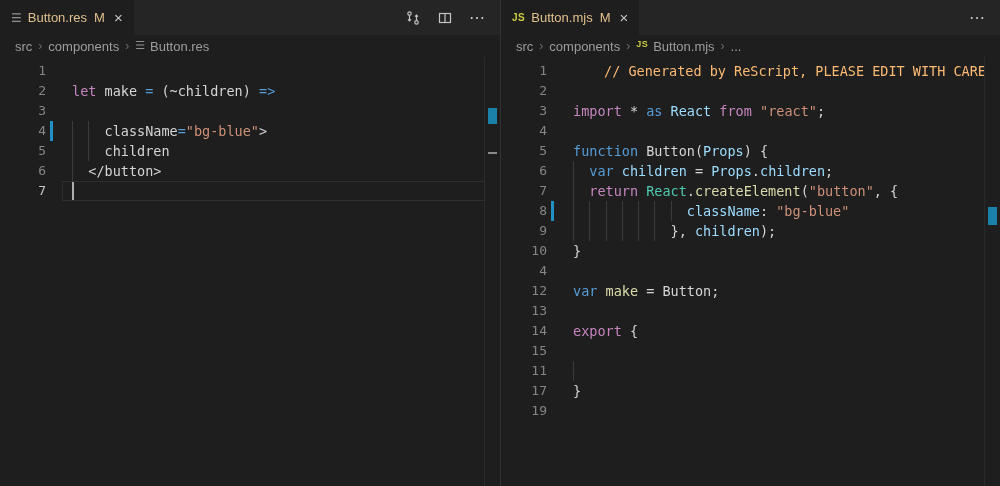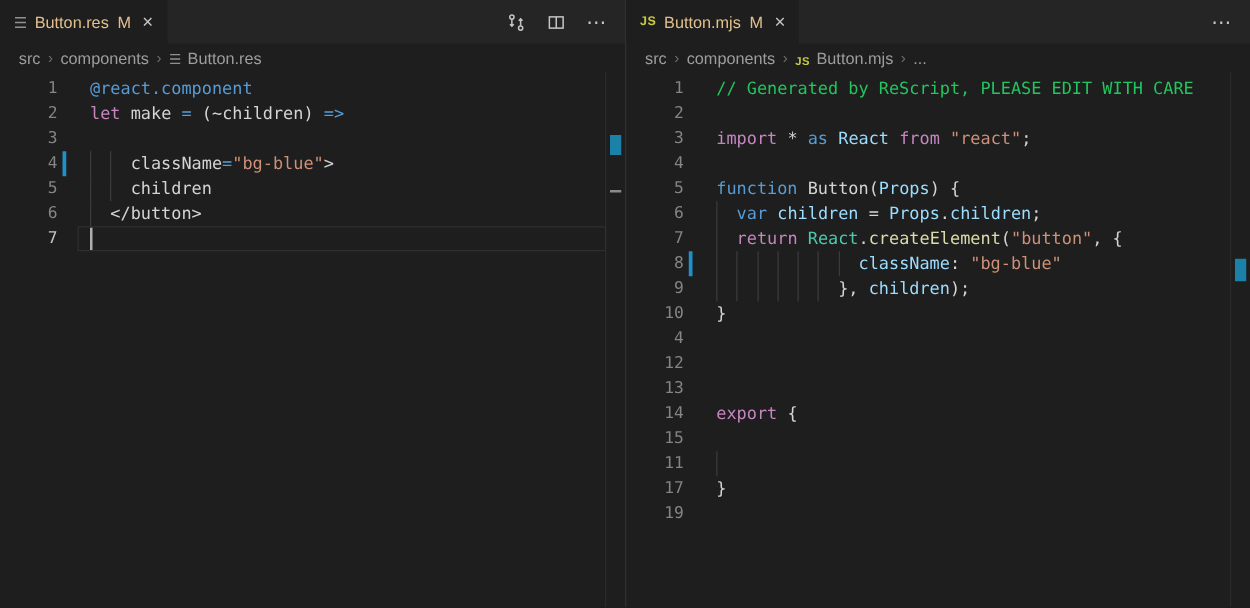--- a/index.html
+++ b/index.html
@@ -20,21 +20,21 @@
   .tabicon.js{color:#cbcb41;font-weight:700;font-size:10px;letter-spacing:0.5px;}
   .tablabel{color:#e2c08d;}
   .tabbadge{color:#e2c08d;margin-left:7px;}
   .tabclose{color:#c5c5c5;margin-left:9px;font-size:15px;line-height:1;}
   .actions{display:flex;align-items:center;gap:16px;padding-right:14px;}
   .actionbtn{display:flex;align-items:center;color:#c5c5c5;cursor:pointer;}
   .actionbtn.more{font-size:16px;letter-spacing:1px;}
 
   
   .crumbs{height:22px;display:flex;align-items:center;padding-left:15px;font-size:13px;color:#9d9d9d;}
-  .crumb{display:flex;align-items:flex-end;cursor:pointer;}
+  .crumb{display:flex;align-items:flex-start;cursor:pointer;}
   .crumb .ci{margin-right:5px;}
   .ci.res{color:#8f8f8f;font-size:11px;}
   .ci.js{color:#cbcb41;font-weight:700;font-size:9px;letter-spacing:0.5px;}
   .csep{color:#6e6e6e;margin:0 6px;font-size:12px;}
 
   
   .codearea{position:relative;padding-top:4px;font-family:"DejaVu Sans Mono","Liberation Mono",monospace;font-size:13.5px;line-height:20px;}
   .line{display:flex;height:20px;position:relative;white-space:pre;}
   .ln{width:46px;text-align:right;color:#858585;flex:none;font-size:13px;user-select:none;}
   .line.active .ln{color:#c6c6c6;}
@@ -86,21 +86,21 @@
       <span class="crumb">
         <span>components</span>
       </span>
       <span class="csep">›</span>
       <span class="crumb">
         <span class="ci res">☰</span>
         <span>Button.res</span>
       </span>
     </div>
   <div class="codearea">
-      <div class="line"><span class="ln">1</span><span class="code"><span style="color: rgb(86, 156, 214);">@react.component</span></span></div>
+      <div class="line"><span class="ln">1</span></div>
       <div class="line"><span class="ln">2</span><span class="code"><span style="color: rgb(197, 134, 192);">let</span><span style="color: rgb(212, 212, 212);"> </span><span style="color: rgb(212, 212, 212);">make</span><span style="color: rgb(212, 212, 212);"> </span><span style="color: rgb(86, 156, 214);">=</span><span style="color: rgb(212, 212, 212);"> </span><span style="color: rgb(212, 212, 212);">(~children)</span><span style="color: rgb(212, 212, 212);"> </span><span style="color: rgb(86, 156, 214);">=&gt;</span></span></div>
       <div class="line"><span class="ln">3</span></div>
       <div class="line"><span class="ln">4</span><span class="gmod"></span><span class="code"><i class="guide" style="left: 0ch;"></i><i class="guide" style="left: 2ch;"></i><span style="color: rgb(212, 212, 212);">    className</span><span style="color: rgb(86, 156, 214);">=</span><span style="color: rgb(206, 145, 120);">"bg-blue"</span><span style="color: rgb(212, 212, 212);">&gt;</span></span></div>
       <div class="line"><span class="ln">5</span><span class="code"><i class="guide" style="left: 0ch;"></i><i class="guide" style="left: 2ch;"></i><span style="color: rgb(212, 212, 212);">    children</span></span></div>
       <div class="line"><span class="ln">6</span><span class="code"><i class="guide" style="left: 0ch;"></i><span style="color: rgb(212, 212, 212);">  &lt;/button&gt;</span></span></div>
       <div class="line active"><span class="ln">7</span><span class="code"><i class="cursor"></i></span></div>
     </div>
   <div class="rulerline"></div>
 <div class="curline" style="top: 181px;"></div>
     <div class="rmark" style="top: 108px; height: 16px; background: rgb(27, 129, 168);"></div>
@@ -131,32 +131,32 @@
       <span class="crumb">
         <span class="ci js">JS</span>
         <span>Button.mjs</span>
       </span>
       <span class="csep">›</span>
       <span class="crumb">
         <span>...</span>
       </span>
     </div>
   <div class="codearea">
-      <div class="line"><span class="ln">1</span><span class="code"><span style="color: #22c55e;">// Generated by ReScript, PLEASE EDIT WITH CARE</span></span></div>
+      <div class="line"><span class="ln">1</span><span class="code"><span style="color: #fdba74; margin-left: 31px;">// Generated by ReScript, PLEASE EDIT WITH CARE</span></span></div>
       <div class="line"><span class="ln">2</span><span class="code"></span></div>
       <div class="line"><span class="ln">3</span><span class="code"><span style="color: rgb(197, 134, 192);">import</span><span style="color: rgb(212, 212, 212);"> * </span><span style="color: rgb(86, 156, 214);">as</span><span style="color: rgb(212, 212, 212);"> </span><span style="color: rgb(156, 220, 254);">React</span><span style="color: rgb(212, 212, 212);"> </span><span style="color: rgb(197, 134, 192);">from</span><span style="color: rgb(212, 212, 212);"> </span><span style="color: rgb(206, 145, 120);">"react"</span><span style="color: rgb(212, 212, 212);">;</span></span></div>
       <div class="line"><span class="ln">4</span><span class="code"></span></div>
       <div class="line"><span class="ln">5</span><span class="code"><span style="color: rgb(86, 156, 214);">function</span><span style="color: rgb(212, 212, 212);"> </span><span style="color: rgb(212, 212, 212);">Button</span><span style="color: rgb(212, 212, 212);">(</span><span style="color: rgb(156, 220, 254);">Props</span><span style="color: rgb(212, 212, 212);">) {</span></span></div>
       <div class="line"><span class="ln">6</span><span class="code"><i class="guide" style="left: 0ch;"></i><span style="color: rgb(212, 212, 212);">  </span><span style="color: rgb(86, 156, 214);">var</span><span style="color: rgb(212, 212, 212);"> </span><span style="color: rgb(156, 220, 254);">children</span><span style="color: rgb(212, 212, 212);"> = </span><span style="color: rgb(156, 220, 254);">Props</span><span style="color: rgb(212, 212, 212);">.</span><span style="color: rgb(156, 220, 254);">children</span><span style="color: rgb(212, 212, 212);">;</span></span></div>
       <div class="line"><span class="ln">7</span><span class="code"><i class="guide" style="left: 0ch;"></i><span style="color: rgb(212, 212, 212);">  </span><span style="color: rgb(197, 134, 192);">return</span><span style="color: rgb(212, 212, 212);"> </span><span style="color: rgb(78, 201, 176);">React</span><span style="color: rgb(212, 212, 212);">.</span><span style="color: rgb(220, 220, 170);">createElement</span><span style="color: rgb(212, 212, 212);">(</span><span style="color: rgb(206, 145, 120);">"button"</span><span style="color: rgb(212, 212, 212);">, {</span></span></div>
       <div class="line"><span class="ln">8</span><span class="gmod"></span><span class="code"><i class="guide" style="left: 0ch;"></i><i class="guide" style="left: 2ch;"></i><i class="guide" style="left: 4ch;"></i><i class="guide" style="left: 6ch;"></i><i class="guide" style="left: 8ch;"></i><i class="guide" style="left: 10ch;"></i><i class="guide" style="left: 12ch;"></i><span style="color: rgb(212, 212, 212);">              </span><span style="color: rgb(156, 220, 254);">className</span><span style="color: rgb(212, 212, 212);">: </span><span style="color: rgb(206, 145, 120);">"bg-blue"</span></span></div>
       <div class="line"><span class="ln">9</span><span class="code"><i class="guide" style="left: 0ch;"></i><i class="guide" style="left: 2ch;"></i><i class="guide" style="left: 4ch;"></i><i class="guide" style="left: 6ch;"></i><i class="guide" style="left: 8ch;"></i><i class="guide" style="left: 10ch;"></i><span style="color: rgb(212, 212, 212);">            }, </span><span style="color: rgb(156, 220, 254);">children</span><span style="color: rgb(212, 212, 212);">);</span></span></div>
       <div class="line"><span class="ln">10</span><span class="code"><span style="color: rgb(212, 212, 212);">}</span></span></div>
       <div class="line"><span class="ln">4</span><span class="code"></span></div>
-      <div class="line"><span class="ln">12</span></div>
+      <div class="line"><span class="ln">12</span><span class="code"><span style="color: rgb(86, 156, 214);">var</span><span style="color: rgb(212, 212, 212);"> </span><span style="color: rgb(220, 220, 170);">make</span><span style="color: rgb(212, 212, 212);"> = </span><span style="color: rgb(212, 212, 212);">Button</span><span style="color: rgb(212, 212, 212);">;</span></span></div>
       <div class="line"><span class="ln">13</span><span class="code"></span></div>
       <div class="line"><span class="ln">14</span><span class="code"><span style="color: rgb(197, 134, 192); margin-top: 48px;">export</span><span style="color: rgb(212, 212, 212);"> {</span></span></div>
       <div class="line"><span class="ln">15</span></div>
       <div class="line"><span class="ln">11</span><span class="code"><i class="guide" style="left: 0ch;"></i></span></div>
       <div class="line"><span class="ln">17</span><span class="code"><span style="color: rgb(212, 212, 212);">}</span></span></div>
       <div class="line"><span class="ln">19</span><span class="code"></span></div>
     </div>
   <div class="rulerline"></div>
 <div class="rmark" style="top: 207px; height: 18px; background: rgb(27, 129, 168);"></div>
   </div>

